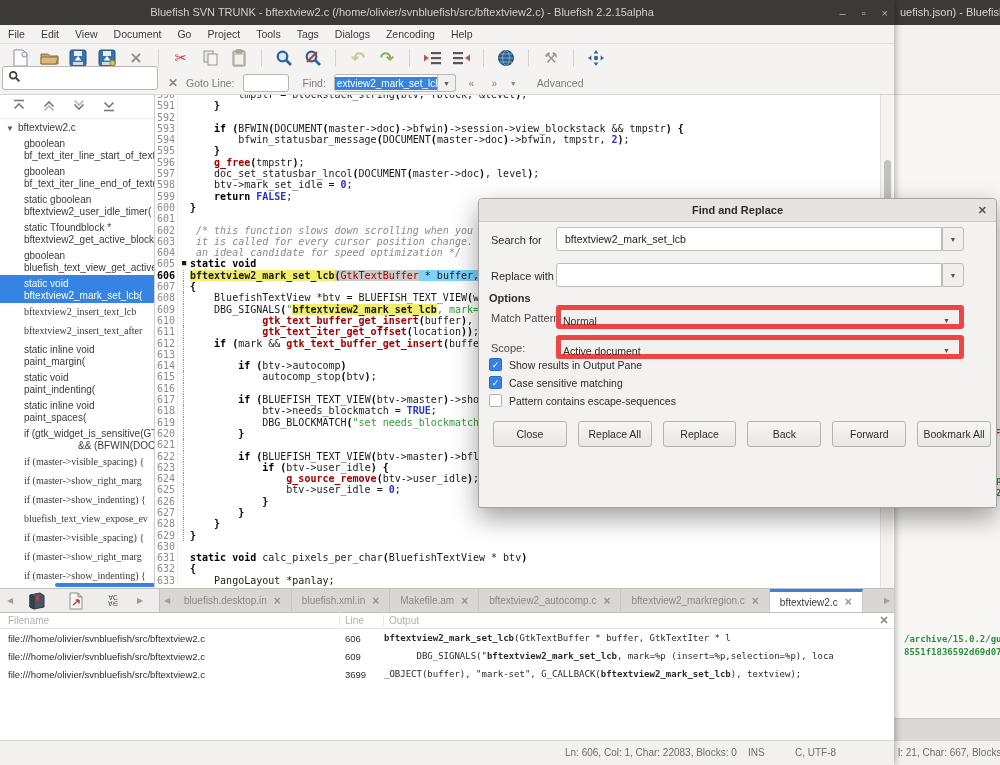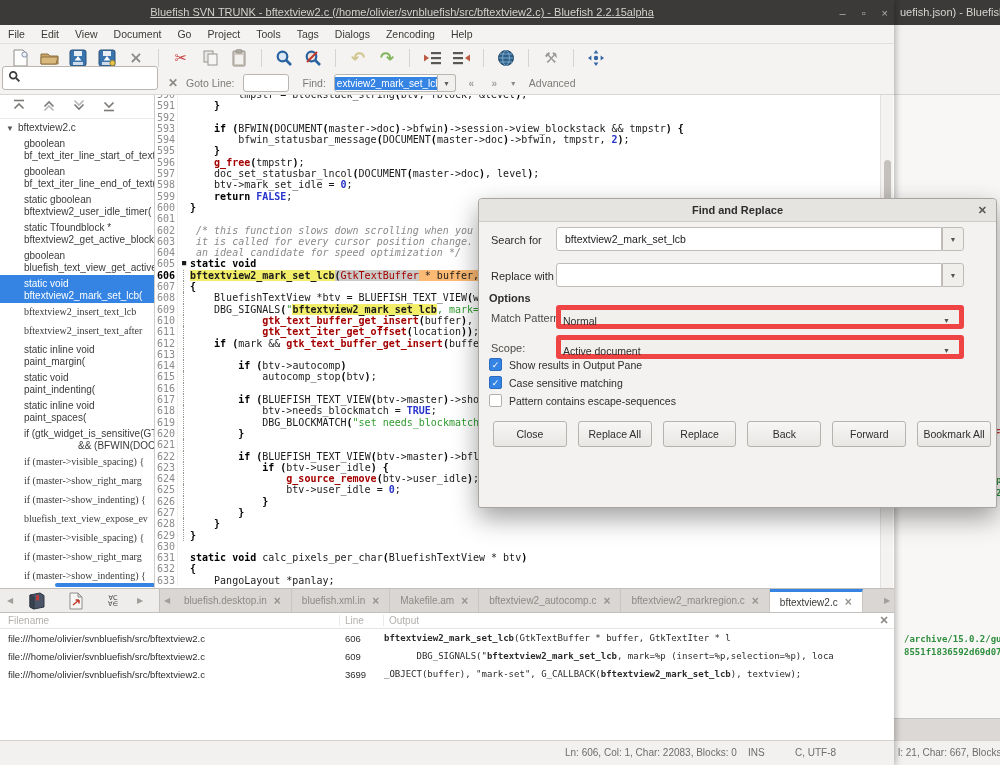--- a/index.html
+++ b/index.html
@@ -18,21 +18,21 @@
   .bg-red { position:absolute; color:#c03030; font-family:"DejaVu Sans Mono", monospace; font-size:9px; font-weight:bold;}
   #bg-graybar { position:absolute; left:0; top:718px; width:107px; height:22px; background:#dbd8d5; border-top:1px solid #c6c3c0;}
   #bg-statusbar { position:absolute; left:0; top:740px; width:107px; height:25px; background:#f2f1ef; border-top:1px solid #d5d3d0;
                   color:#6d6d6d; font-size:10px; line-height:24px; padding-left:4px; white-space:nowrap; overflow:hidden;}
 
   
   #main-window { position:absolute; left:0; top:0; width:894px; height:765px; background:#ffffff;
                  z-index:1; box-shadow:2px 0 6px rgba(0,0,0,.25); }
   #titlebar { position:absolute; left:0; top:0; width:894px; height:25px; background:#3b3a38; }
   #title-text { position:absolute; left:0; right:90px; top:0; height:25px; text-align:center;
-                color:#d2d0cd; font-size:11px; line-height:25px; white-space:nowrap; overflow:hidden;text-decoration:underline;}
+                color:#d2d0cd; font-size:11px; line-height:25px; white-space:nowrap; overflow:hidden;}
   #win-controls { position:absolute; right:6px; top:0; height:25px; display:flex; gap:16px; align-items:center; color:#b5b3b0; font-size:11px;}
   #win-controls span { cursor:default; }
 
   #menubar { position:absolute; left:0; top:25px; width:894px; height:19px; background:#f4f3f1;
              border-bottom:1px solid #e2e0dd; display:flex; align-items:center; padding-left:8px; gap:16px;}
   .menu-item { font-size:10.5px; color:#3c3a37; white-space:nowrap; }
 
   #toolbar { position:absolute; left:0; top:44px; width:894px; height:27px; background:#f4f3f1;
              display:flex; align-items:center; padding-left:10px; gap:9px;}
   .tb-btn { width:20px; height:20px; display:flex; align-items:center; justify-content:center; }
@@ -81,21 +81,21 @@
   .ed-mark.guide::after { content:""; position:absolute; left:5px; top:0; bottom:0; width:0;
                           border-left:1px dotted #9a9890; }
   .ed-code { white-space:pre; color:#1a1a1a; }
   .seg-k { font-weight:bold; color:#000; }
   .seg-b { font-weight:bold; color:#000; }
   .seg-f { color:#a40000; font-weight:bold; }
   .seg-s { color:#2f9c2f; }
   .seg-n { color:#2733cc; font-weight:bold; }
   .seg-c { color:#8a8a8a; font-style:italic; }
   .seg-ym { background:#f3ee6a; font-weight:bold; color:#1a1a1a;}
-  .seg-sel { background:#fdba74; }
+  .seg-sel { background:#7dd3fc; }
   .seg-selb { background:#cbcac7; font-weight:bold; }
   .seg-self { background:#cbcac7; color:#a40000; font-weight:normal; }
   #ed-vscroll { position:absolute; left:880px; top:95px; width:13px; height:493px; background:#f4f3f1; border-left:1px solid #e3e1de;}
   #ed-vthumb { position:absolute; left:3px; top:65px; width:7px; height:56px; background:#c4c1bd; border-radius:4px;}
 
   
   #tabbar { position:absolute; left:0; top:588px; width:894px; height:25px; background:#d9d6d3;
             border-top:1px solid #c3c0bc; border-bottom:1px solid #c3c0bc; display:flex; align-items:stretch;}
   #side-tabs { width:160px; flex:none; display:flex; align-items:center; gap:4px; padding-left:4px;
                border-right:1px solid #c3c0bc; background:#efedeb;}
@@ -324,21 +324,21 @@
         <span class="fb-label" style="margin-left:6px;">Find:</span>
         <span style="display:flex;">
           <span id="find-entry">
               <span class="sel-text">extview2_mark_set_lcb</span>
             </span>
           <span class="combo-arrow-btn">▼</span>
         </span>
         <span class="nav-circ">«</span>
         <span class="nav-circ">»</span>
         <span class="drop-arrow">▼</span>
-        <span class="fb-label" style="margin-left:4px;">Advanced</span>
+        <span class="fb-label" style="margin-left:12px;">Advanced</span>
       </div>
     </div>
 
     <div id="sidebar">
       <div id="jump-row">
           <span><svg width="14" height="13" viewBox="0 0 14 13">
               <line x1="2" y1="1.5" x2="12" y2="1.5" stroke="#7c7a77" stroke-width="1.6"></line>
               <path d="M2.5 9.5L7 5l4.5 4.5" fill="none" stroke="#7c7a77" stroke-width="1.6"></path>
             </svg></span>
           <span><svg width="14" height="13" viewBox="0 0 14 13">

